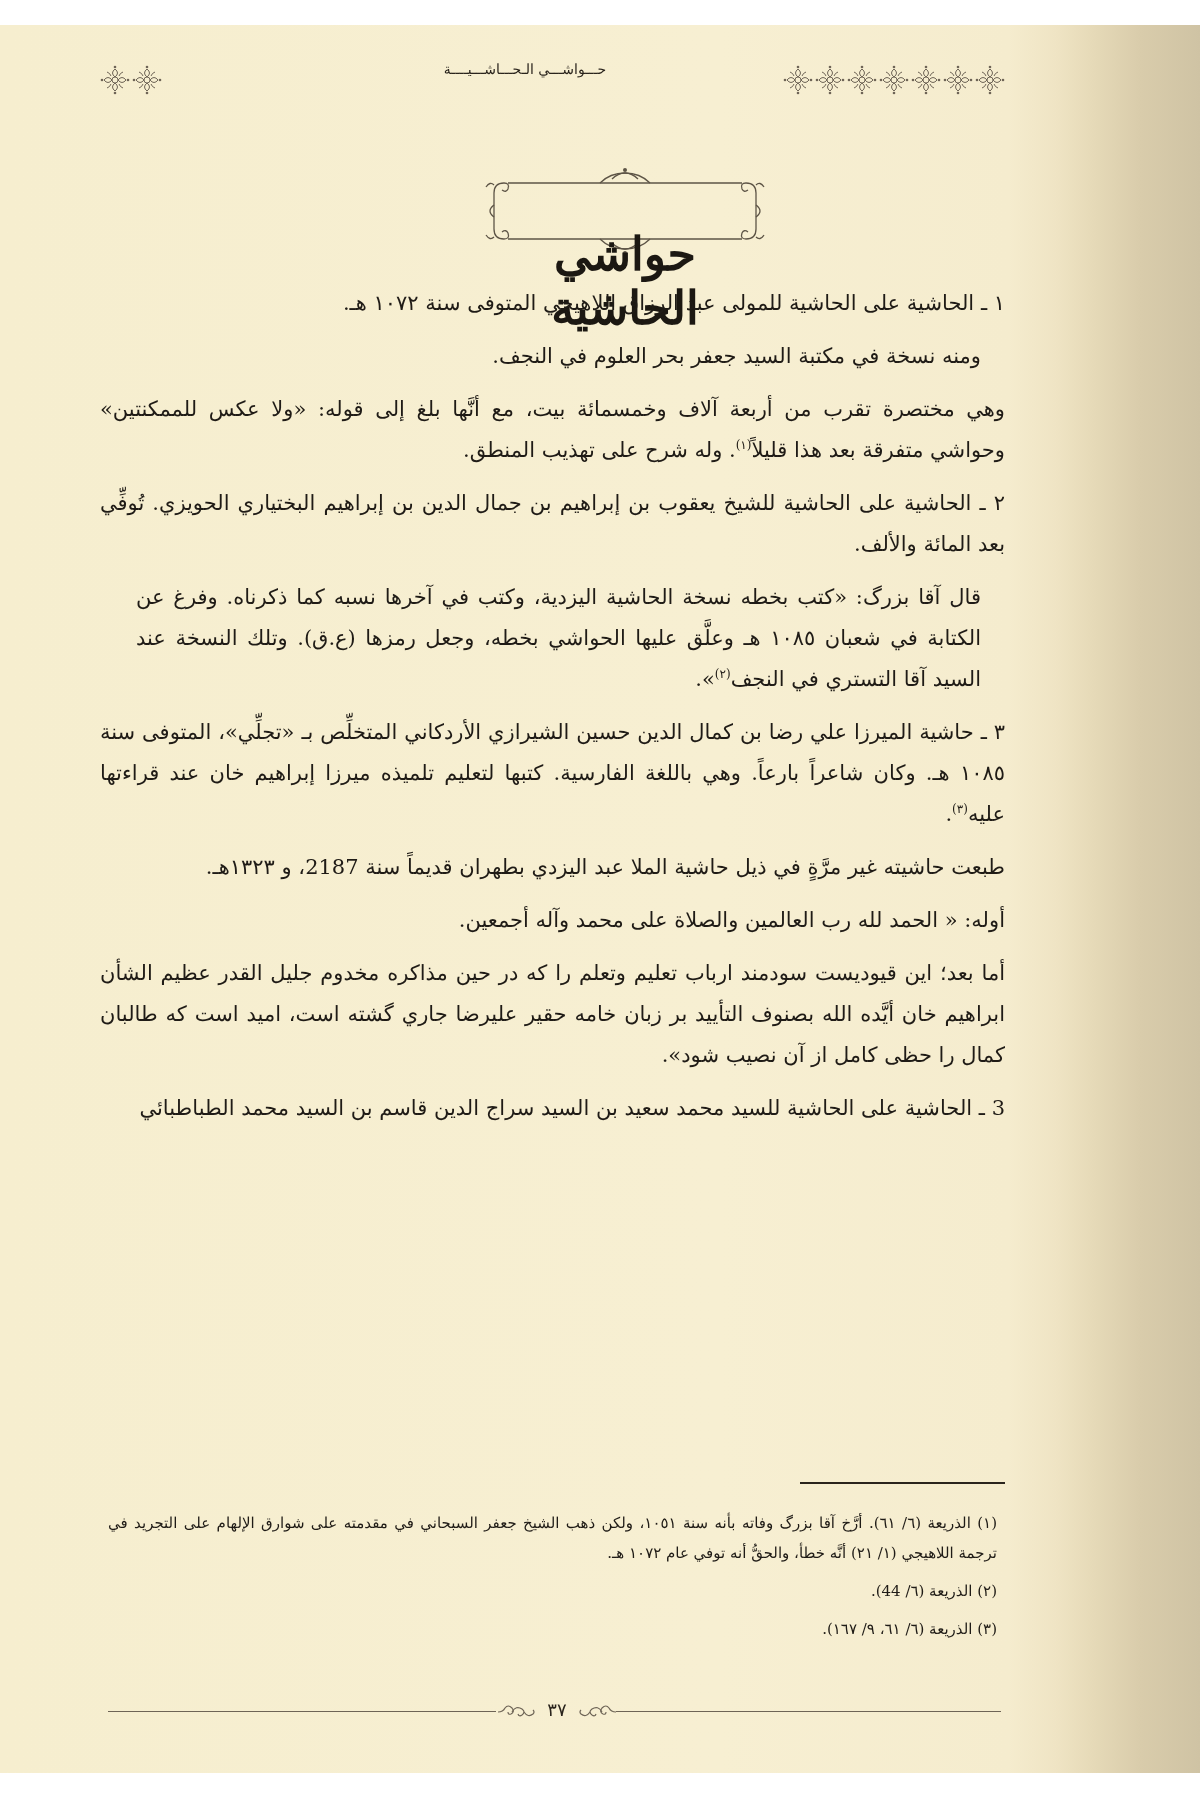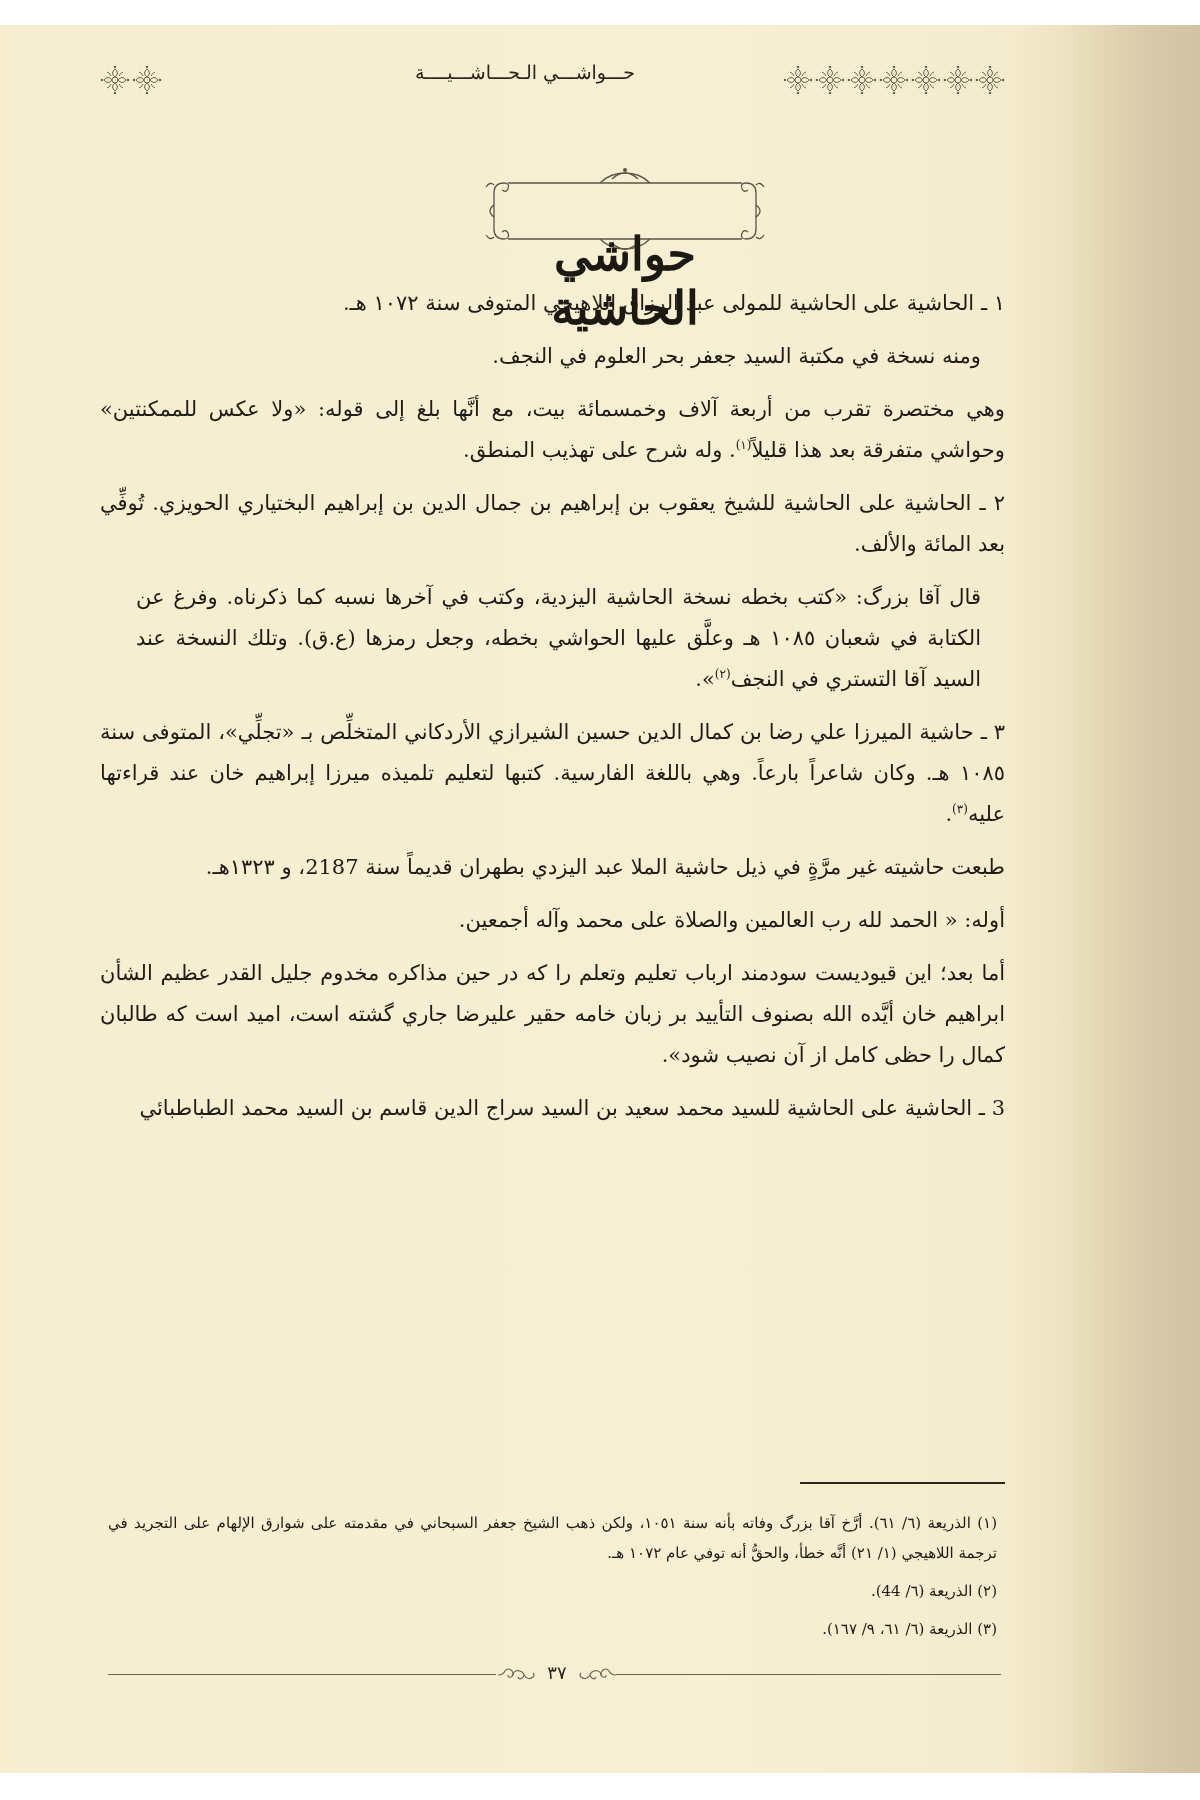--- a/index.html
+++ b/index.html
@@ -51,21 +51,21 @@
       position: relative;
     }
     .orn svg { width: 30px; height: 30px; display: block; }
     .running-title {
       position: absolute;
       top: 4px;
       left: 250px;
       width: 350px;
       text-align: center;
       direction: rtl;
-      font-size: 19px;
+      font-size: 14px;
       letter-spacing: 1px;
       color: #2a241c;
     }
     
     .title-frame {
       position: absolute;
       left: 480px;
       top: 140px;
       width: 290px;
       height: 92px;
@@ -121,21 +121,21 @@
       width: 905px;
       direction: rtl;
       text-align: justify;
       font-size: 15px;
       line-height: 30px;
     }
     .footnote { margin: 8px; }
     
     .bottom-rule {
       position: absolute;
-      top: 1640px;
+      top: 1677px;
       left: 108px;
       width: 893px;
       height: 20px;
       direction: ltr;
     }
     .bottom-rule .line-l {
       position: absolute; left: 0; top: 9px; width: 388px; border-top: 1.5px solid #6e6456;
     }
     .bottom-rule .line-r {
       position: absolute; right: 0; top: 9px; width: 385px; border-top: 1.5px solid #6e6456;

